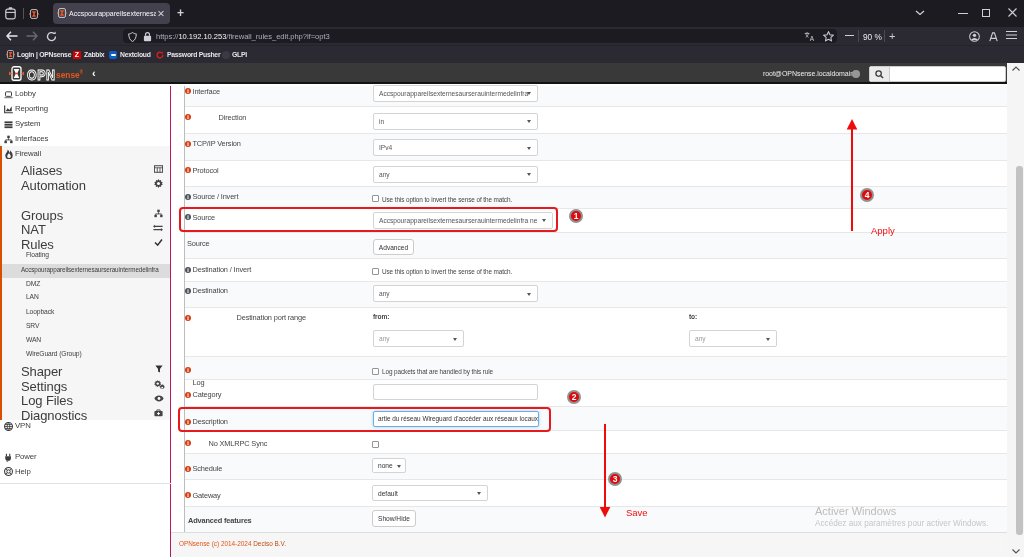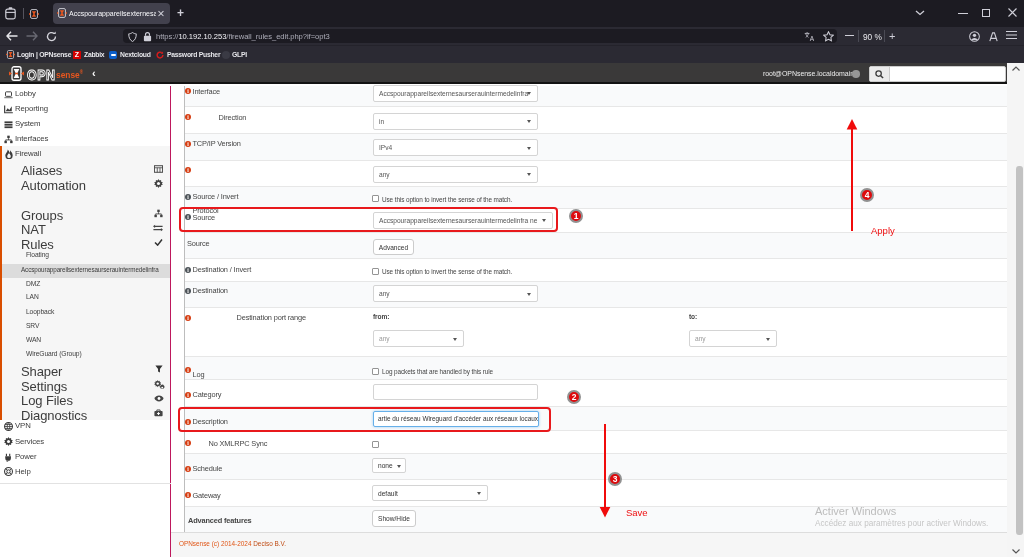--- a/index.html
+++ b/index.html
@@ -306,27 +306,20 @@
           <path d="M3.5 2 v-1.2 h4 V2" fill="none" stroke="#444" stroke-width="1.2"></path>
           <path d="M5.5 3.5 v3.5 M3.7 5.2 h3.6" stroke="#fff" stroke-width="1.2"></path>
         </svg>
       </div>
     <div class="mitem l1" style="top:333px;">
       <svg class="abs" style="left:4px;top:2.5px;" width="9" height="9" viewBox="0 0 10 10">
           <circle cx="5" cy="5" r="4.4" fill="none" stroke="#3c3c3c" stroke-width="1.2"></circle>
           <path d="M5 0.6 c-2 2.5 -2 6.3 0 8.8 M5 0.6 c2 2.5 2 6.3 0 8.8 M0.7 5 h8.6 M1.3 2.8 h7.4 M1.3 7.2 h7.4" fill="none" stroke="#3c3c3c" stroke-width="0.9"></path>
         </svg>
       <span class="mtext">VPN</span>
-      </div>
-    <div class="mitem l1" style="top:348.5px;">
-      <svg class="abs" style="left:4px;top:2.5px;" width="9" height="9" viewBox="0 0 10 10">
-          <path d="M5 0 l1 1.6 1.9-0.5 0 1.9 1.9 0.5 -1 1.5 1 1.5 -1.9 0.5 0 1.9 -1.9-0.5 -1 1.6 -1-1.6 -1.9 0.5 0-1.9 -1.9-0.5 1-1.5 -1-1.5 1.9-0.5 0-1.9 1.9 0.5z" fill="#3c3c3c"></path>
-          <circle cx="5" cy="5" r="1.7" fill="#fff"></circle>
-        </svg>
-      <span class="mtext">Services</span>
       </div>
     <div class="mitem l1" style="top:363.5px;">
       <svg class="abs" style="left:4px;top:3px;" width="9" height="9" viewBox="0 0 11 11">
           <path d="M3 1 v3 M7 1 v3" stroke="#3c3c3c" stroke-width="1.4"></path>
           <path d="M1.5 4 h7 v2 a3.5 3.5 0 0 1 -7 0z" fill="#3c3c3c"></path>
           <path d="M5 9.5 c0 1 -1 1.3 -2 1.3" fill="none" stroke="#3c3c3c" stroke-width="1"></path>
         </svg>
       <span class="mtext">Power</span>
       </div>
     <div class="mitem l1" style="top:378.5px;">
@@ -364,21 +357,21 @@
 
     <div class="ficon" style="top:28.3px;">i</div>
       <div class="flabel" style="top:26.5px;padding-left:26px;">Direction</div>
     <div class="sel" style="left:188px;top:26.5px;width:165px;height:17px;line-height:15px;">in<div class="caret" style="top:6.5px;"></div></div>
 
     <div class="ficon" style="top:54.8px;">i</div>
       <div class="flabel" style="top:53px;">TCP/IP Version</div>
     <div class="sel" style="left:188px;top:53px;width:165px;height:17px;line-height:15px;">IPv4<div class="caret" style="top:6.5px;"></div></div>
 
     <div class="ficon" style="top:81.3px;">i</div>
-      <div class="flabel" style="top:79.5px;margin-top:40px;">Protocol</div>
+      <div class="flabel" style="top:79.5px;">Protocol</div>
     <div class="sel" style="left:188px;top:79.5px;width:165px;height:17px;line-height:15px;">any<div class="caret" style="top:6.5px;"></div></div>
 
     <div class="ficon gray" style="top:107.8px;">i</div>
       <div class="flabel" style="top:106px;">Source / Invert</div>
     <div class="cbox" style="left:187px;top:109px;"></div>
       <div class="ctext" style="left:197px;top:109.5px;">Use this option to invert the sense of the match.</div>
 
     <div class="ficon gray" style="top:128.3px;">i</div>
       <div class="flabel" style="top:126.5px;">Source</div>
     <div class="sel" style="left:188px;top:125.5px;width:180px;height:17px;line-height:15px;">Accspourappareilsexternesaurserauintermedelinfra ne<div class="caret" style="top:6.5px;"></div></div>
@@ -396,21 +389,21 @@
     <div class="sel" style="left:188px;top:199px;width:165px;height:17px;line-height:15px;">any<div class="caret" style="top:6.5px;"></div></div>
 
     <div class="ficon" style="top:228.8px;">i</div>
       <div class="flabel" style="top:227px;margin-left:44px;">Destination port range</div>
     <div class="ctext" style="left:188px;top:227px;font-weight:bold;font-size:6.6px;">from:</div>
     <div class="sel" style="left:188px;top:244px;width:91px;height:16.5px;line-height:15px;color:#999;">any<div class="caret" style="top:6.5px;"></div></div>
     <div class="ctext" style="left:504px;top:227px;font-weight:bold;font-size:6.6px;">to:</div>
     <div class="sel" style="left:504px;top:244px;width:88px;height:16.5px;line-height:15px;color:#999;">any<div class="caret" style="top:6.5px;"></div></div>
 
     <div class="ficon" style="top:281.3px;">i</div>
-      <div class="flabel" style="top:284px;">Log</div>
+      <div class="flabel" style="top:292px;">Log</div>
     <div class="cbox" style="left:187px;top:281.5px;"></div>
       <div class="ctext" style="left:197px;top:282px;">Log packets that are handled by this rule</div>
 
     <div class="ficon" style="top:305.8px;">i</div>
       <div class="flabel" style="top:304px;">Category</div>
     <div class="sel" style="left:188px;top:297.5px;width:165px;height:16.5px;"></div>
 
     <div class="ficon" style="top:332.8px;">i</div>
       <div class="flabel" style="top:331px;">Description</div>
     <div class="sel" style="left:188px;top:325px;width:166px;height:16px;line-height:14px;border:1.3px solid #66afe9;box-shadow:0 0 3px rgba(102,175,233,0.6);font-size:6.4px;color:#333;padding-left:4px;">artie du réseau Wireguard d'accéder aux réseaux locaux</div>

